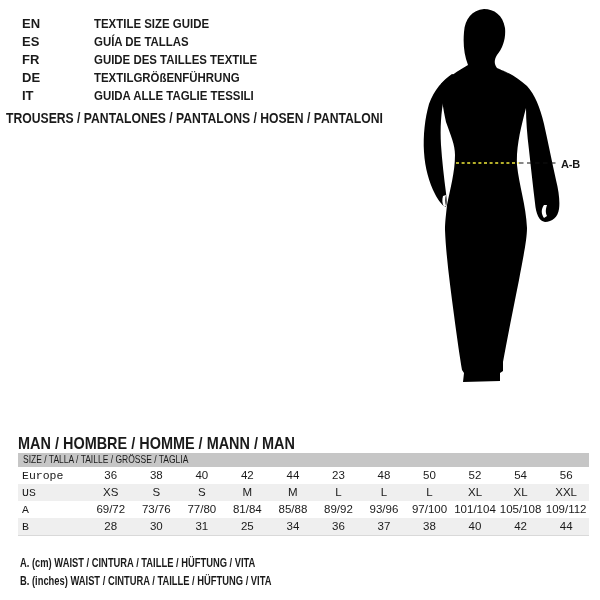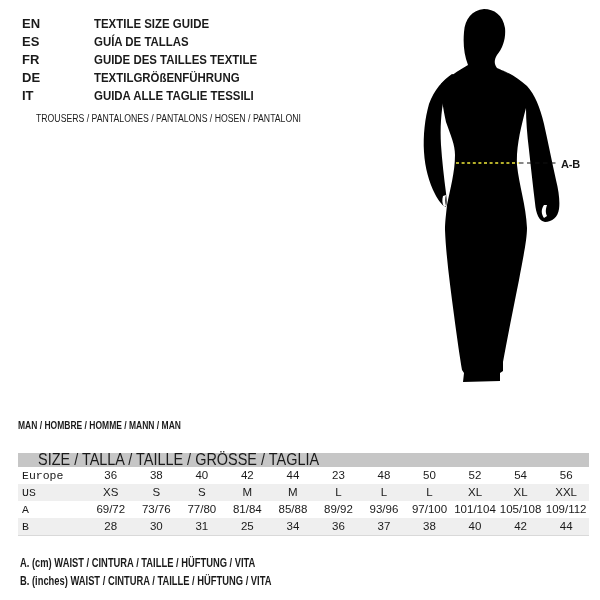--- a/index.html
+++ b/index.html
@@ -14,31 +14,31 @@
   .cx87{display:inline-block;transform:scaleX(.87);transform-origin:0 50%;white-space:nowrap;}
   .cx85{display:inline-block;transform:scaleX(.85);transform-origin:0 50%;white-space:nowrap;}
   .cx72{display:inline-block;transform:scaleX(.72);transform-origin:0 50%;white-space:nowrap;}
 
   
   .lang-block{left:22px;top:15px;}
   .lang-row{display:flex;height:18px;line-height:18px;font-weight:bold;font-size:13px;gap:36px;}
   .lang-code{width:36px;flex:0 0 36px;}
 
   
-  .category{left:36px;top:110px;font-weight:normal;font-size:10px;line-height:17px;}
+  .category{left:6px;top:110px;font-weight:bold;font-size:14px;line-height:17px;}
 
   
   .figure-svg{left:0;top:0;}
 
   
-  .gender{left:18px;top:419px;font-weight:bold;font-size:10px;line-height:14px;}
+  .gender{left:18px;top:437px;font-weight:bold;font-size:17px;line-height:14px;}
 
   
   .table-wrap{left:18px;top:453px;width:571px;}
-  .thead-bar{background:#c6c6c6;height:14px;line-height:14.5px;font-size:17px;padding-left:20px;}
+  .thead-bar{background:#c6c6c6;height:14px;line-height:14.5px;font-size:10px;padding-left:5px;}
   table{width:571px;border-collapse:collapse;table-layout:fixed;border-bottom:1px solid #d9d9d9;}
   td{height:17px;line-height:17px;padding:0;font-size:11.5px;text-align:center;
      white-space:nowrap;overflow:hidden;}
   td.lbl{width:66px;text-align:left;padding-left:4px;font-family:Liberation Mono, monospace;}
   tbody tr:nth-child(even){background:#efefef;}
 
   
   .notes{left:20px;top:554px;font-weight:bold;font-size:13px;line-height:17.5px;}
 </style>
 </head>

